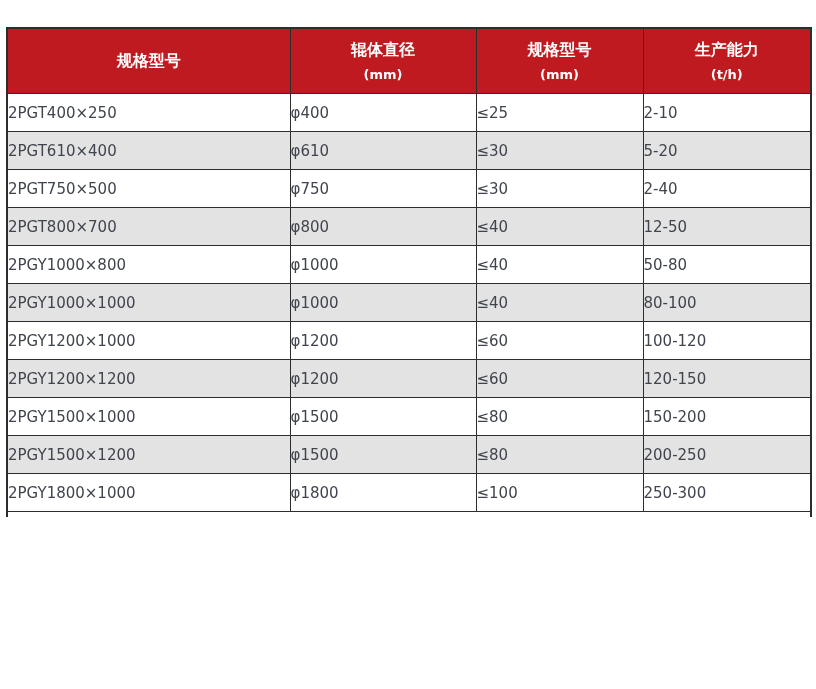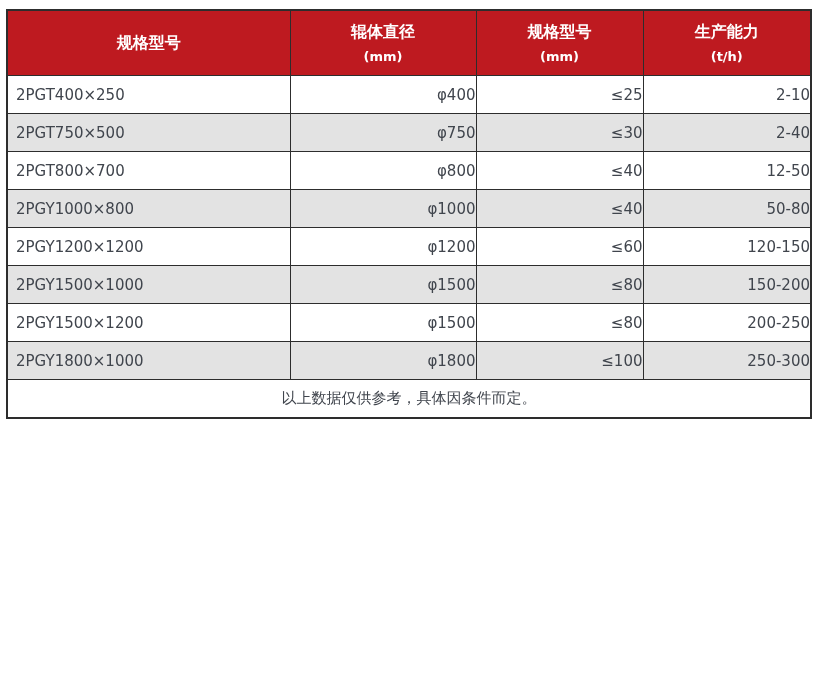--- a/index.html
+++ b/index.html
@@ -9,20 +9,21 @@
     width: 816px;
     height: 689px;
     font-family: "DejaVu Sans", "Liberation Sans", sans-serif;
   }
   .page {
     position: relative;
     width: 816px;
     height: 499px;
     background: #ffffff;
     overflow: hidden;
+    margin-top: 18px;
   }
   table.spec-table {
     position: absolute;
     left: 6px;
     top: 9px;
     width: 804px;
     border-collapse: collapse;
     table-layout: fixed;
     border: 2px solid #2d2d2d;
   }
@@ -48,26 +49,26 @@
   }
   thead th .h-line2 {
     margin-top: 6px;
     font-size: 13px;
     font-weight: 700;
   }
 
   tbody td {
     height: 37px;
     font-size: 15px;
-    text-align: right;
+    text-align: left;
     vertical-align: middle;
   }
   tbody td.c0 {
     text-align: left;
-    padding-left: 8px;
+    padding-left: 0;
   }
 
   tfoot td {
     height: 37px;
     font-size: 15px;
     text-align: center;
     vertical-align: middle;
     background: #ffffff;
   }
 </style>
@@ -102,36 +103,54 @@
         </tr>
     </thead>
     <tbody id="body-rows">
         <tr>
           <td class="c0">2PGT400×250</td>
           <td class="c1">φ400</td>
           <td class="c2">≤25</td>
           <td class="c3">2-10</td>
         </tr>
         <tr>
+          <td class="c0">2PGT610×400</td>
+          <td class="c1">φ610</td>
+          <td class="c2">≤30</td>
+          <td class="c3">5-20</td>
+        </tr>
+        <tr>
           <td class="c0">2PGT750×500</td>
           <td class="c1">φ750</td>
           <td class="c2">≤30</td>
           <td class="c3">2-40</td>
         </tr>
         <tr>
           <td class="c0">2PGT800×700</td>
           <td class="c1">φ800</td>
           <td class="c2">≤40</td>
           <td class="c3">12-50</td>
         </tr>
         <tr>
           <td class="c0">2PGY1000×800</td>
           <td class="c1">φ1000</td>
           <td class="c2">≤40</td>
           <td class="c3">50-80</td>
+        </tr>
+        <tr>
+          <td class="c0">2PGY1000×1000</td>
+          <td class="c1">φ1000</td>
+          <td class="c2">≤40</td>
+          <td class="c3">80-100</td>
+        </tr>
+        <tr>
+          <td class="c0">2PGY1200×1000</td>
+          <td class="c1">φ1200</td>
+          <td class="c2">≤60</td>
+          <td class="c3">100-120</td>
         </tr>
         <tr>
           <td class="c0">2PGY1200×1200</td>
           <td class="c1">φ1200</td>
           <td class="c2">≤60</td>
           <td class="c3">120-150</td>
         </tr>
         <tr>
           <td class="c0">2PGY1500×1000</td>
           <td class="c1">φ1500</td>

